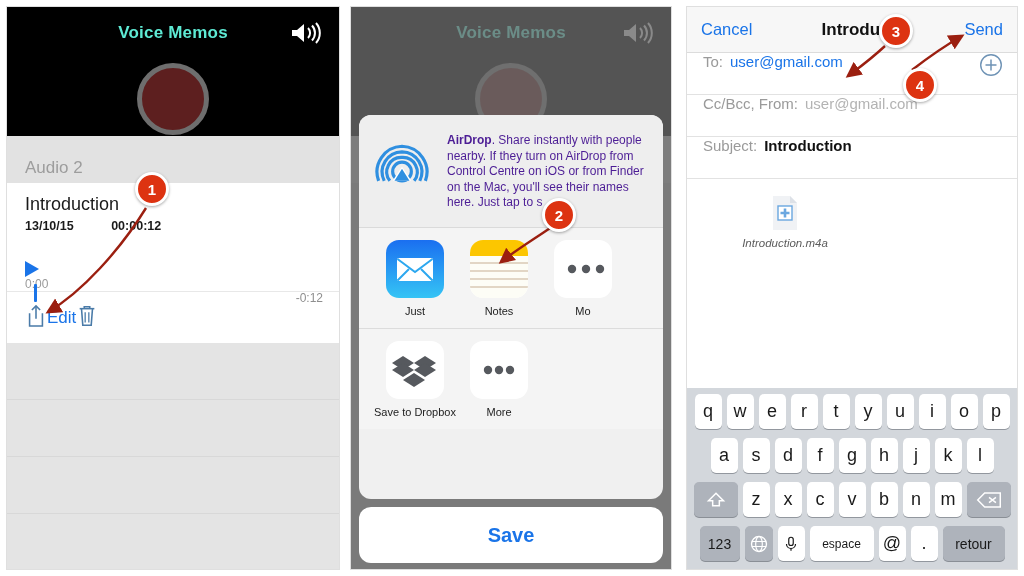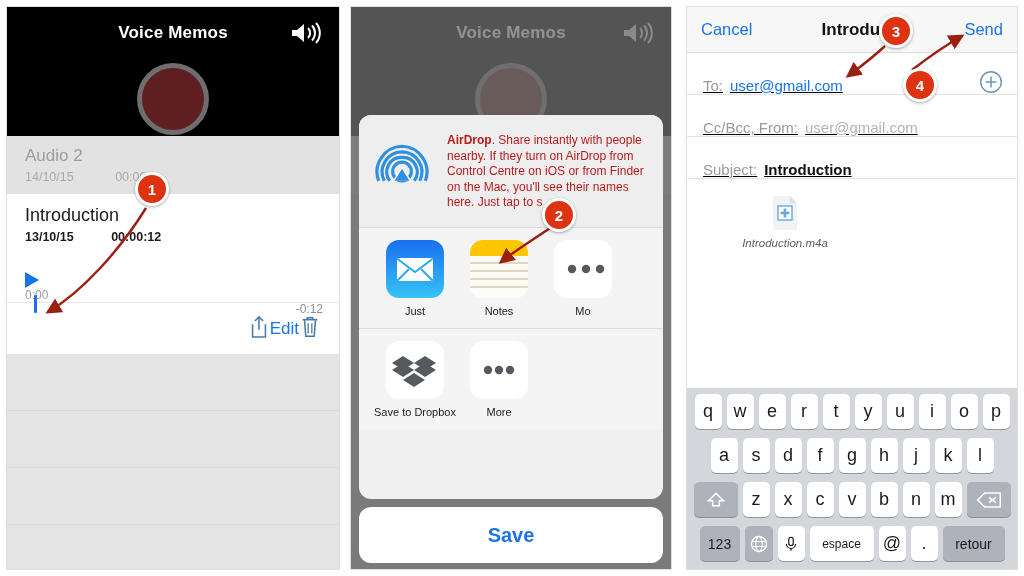--- a/index.html
+++ b/index.html
@@ -27,42 +27,42 @@
   
   .vm-top {
     position: relative;
     background: #000000;
     height: 129px;
     width: 100%;
   }
   .vm-title {
     position: absolute; top: 16px; left: 0; right: 0;
     text-align: center;
-    color: #ffffff;
+    color: #5eead4;
     font-size: 17px;
     font-weight: bold;
     letter-spacing: .2px;
   }
   .vm-speaker { position: absolute; top: 14px; right: 16px; width: 34px; height: 24px; }
   .vm-record-btn {
     position: absolute;
     left: 50%; top: 56px;
     transform: translateX(-50%);
     width: 72px; height: 72px;
     border-radius: 50%;
     background: #5d1f1f;
     border: 5px solid #6e6e6e;
   }
 
   
   .row-dim {
     position: relative;
     background: #e2e2e2;
-    height: 58px;
-    padding: 9px 0 0 18px;
+    height: 47px;
+    padding: 21px 0 0 18px;
   }
   .row-dim .r-name { font-size: 17px; color: #9d9d9d; line-height: 22px; }
   .row-dim .r-meta { font-size: 12.5px; color: #a9a9a9; margin-top: 3px; }
   .row-dim .r-meta span.d2 { margin-left: 38px; }
 
   .row-sel { position: relative; background: #ffffff; padding: 10px 0 0 18px; height: 78px; }
   .row-sel .r-name { font-size: 18px; color: #1a1a1a; font-weight: 500; line-height: 22px; }
   .row-sel .r-meta { font-size: 12.5px; color: #1a1a1a; font-weight: bold; margin-top: 4px; }
   .row-sel .r-meta span.d2 { margin-left: 34px; }
 
@@ -86,21 +86,21 @@
     background: #dcdcdc; border-radius: 2px; margin: 0 9px;
   }
   .track .knob {
     position: absolute; left: 0; top: -7px;
     width: 3px; height: 18px; background: #1a74e8; border-radius: 1px;
   }
   .t-rem { font-size: 12px; color: #8e8e8e; min-width: 28px; text-align: right; }
 
   
   .actionbar {
-    display: flex; align-items: center; justify-content: flex-end;
+    display: flex; align-items: center; justify-content: flex-start;
     height: 52px; padding: 0 18px;
     border-top: 1px solid #e8e8e8;
     background: #fff;
   }
   .actionbar .edit { font-size: 17px; color: #1a74e8; font-weight: 500; }
 
   
   .empty-list { background: #e4e4e4; height: 100%; }
   .empty-list .strip { height: 57px; border-bottom: 1px solid #d8d8d8; }
 
@@ -119,21 +119,21 @@
     background: #f0f0f0; border-radius: 12px;
     overflow: hidden;
   }
   .airdrop {
     display: flex; gap: 12px; padding: 14px 14px 16px 14px;
     background: #eeeeee;
     border-bottom: 1px solid #dadada;
     min-height: 112px;
   }
   .airdrop .adtext {
-    font-size: 12px; line-height: 15.5px; color: #b91c1c; padding-top: 4px;
+    font-size: 12px; line-height: 15.5px; color: #4c1d95; padding-top: 4px;
   }
   .airdrop .adtext b { font-weight: bold; }
   .apps-row {
     display: flex; align-items: flex-start;
     padding: 12px 0 10px 14px;
     background: #f4f4f4;
     overflow: hidden;
   }
   .apps-row.second { border-top: 1px solid #dcdcdc; background:#f4f4f4; }
   .app { width: 84px; flex: 0 0 84px; text-align: center; }
@@ -158,26 +158,25 @@
   
   .mail-nav {
     display: flex; align-items: center; justify-content: space-between;
     height: 46px; padding: 0 14px;
     background: #f7f7f7;
     border-bottom: 1px solid #dcdcdc;
   }
   .mail-nav .navbtn { font-size: 16.5px; color: #1a74e8; }
   .mail-nav .navttl { font-size: 17px; color: #111; font-weight: bold; }
   .fieldrow {
-    display: flex; align-items: flex-end;
+    display: flex; align-items: flex-start;
     height: 42px; padding: 0 14px 0 16px;
     border-bottom: 1px solid #e2e2e2;
     font-size: 15px;
     background: #fff;
-    text-decoration: underline;
   }
   .fieldrow .fl { color: #9a9a9a; margin-right: 7px; }
   .fieldrow .fv-link { color: #1a74e8; }
   .fieldrow .fv-dim { color: #b3b3b3; }
   .fieldrow .fv-strong { color: #111; font-weight: bold; }
   .fieldrow .plus { margin-left: auto; width: 24px; height: 24px; }
   .body-area { background: #fff; height: 100px; position: relative; font-style: italic; }
   .attach {
     position: absolute; left: 48px; top: 16px;
     width: 100px; text-align: center;

